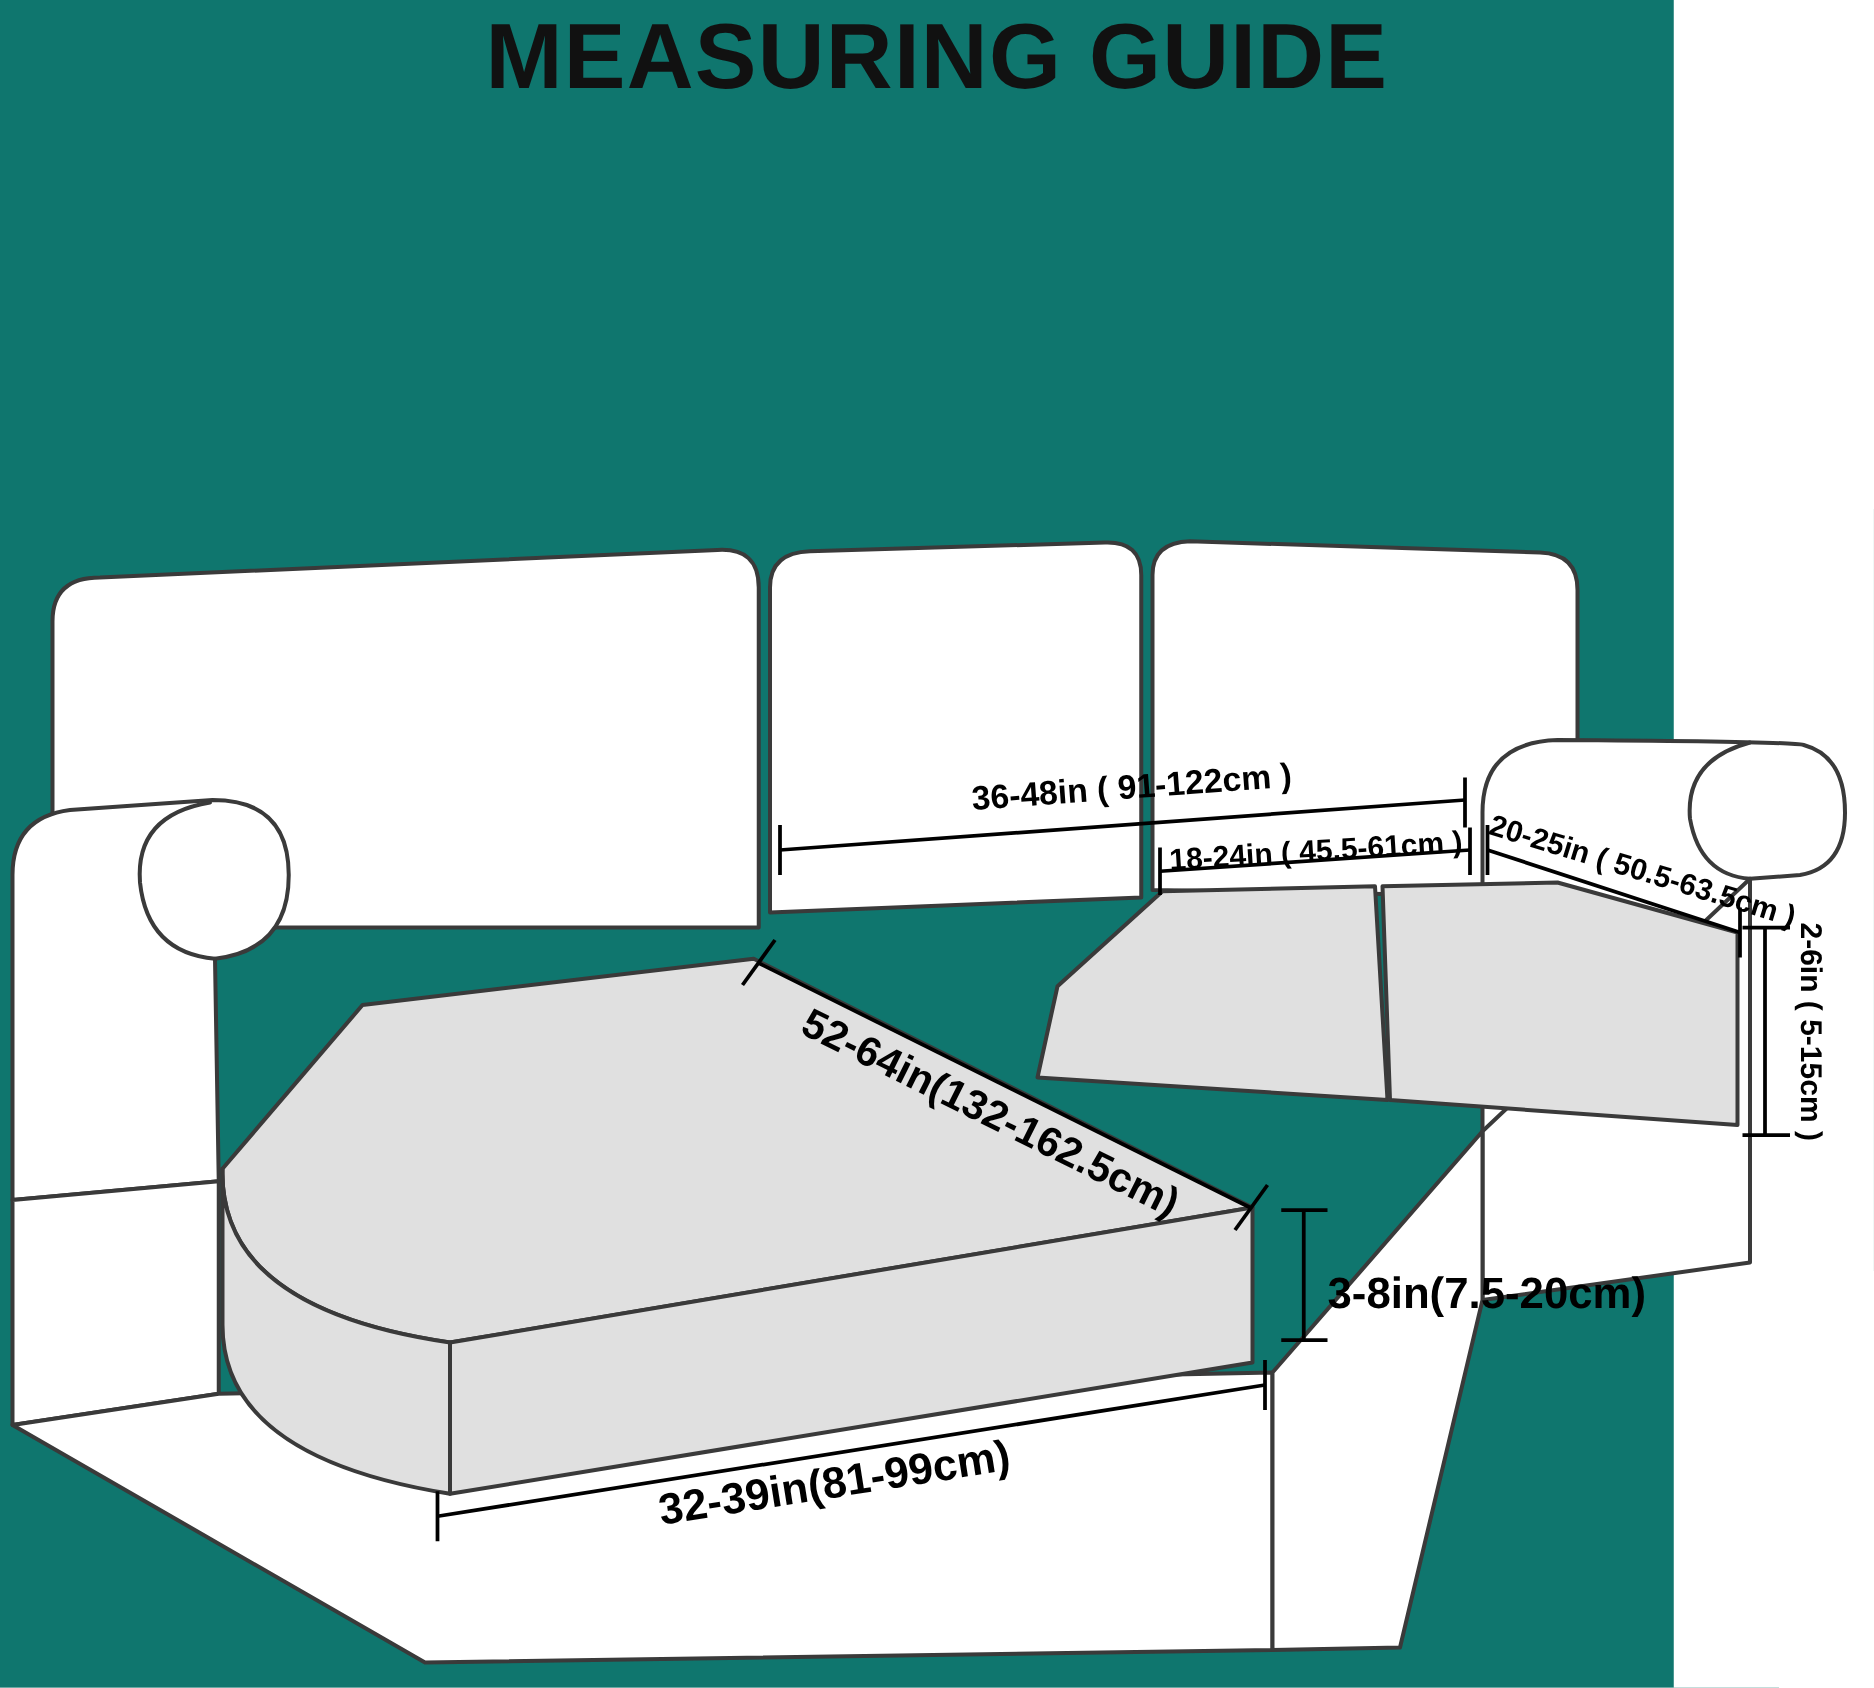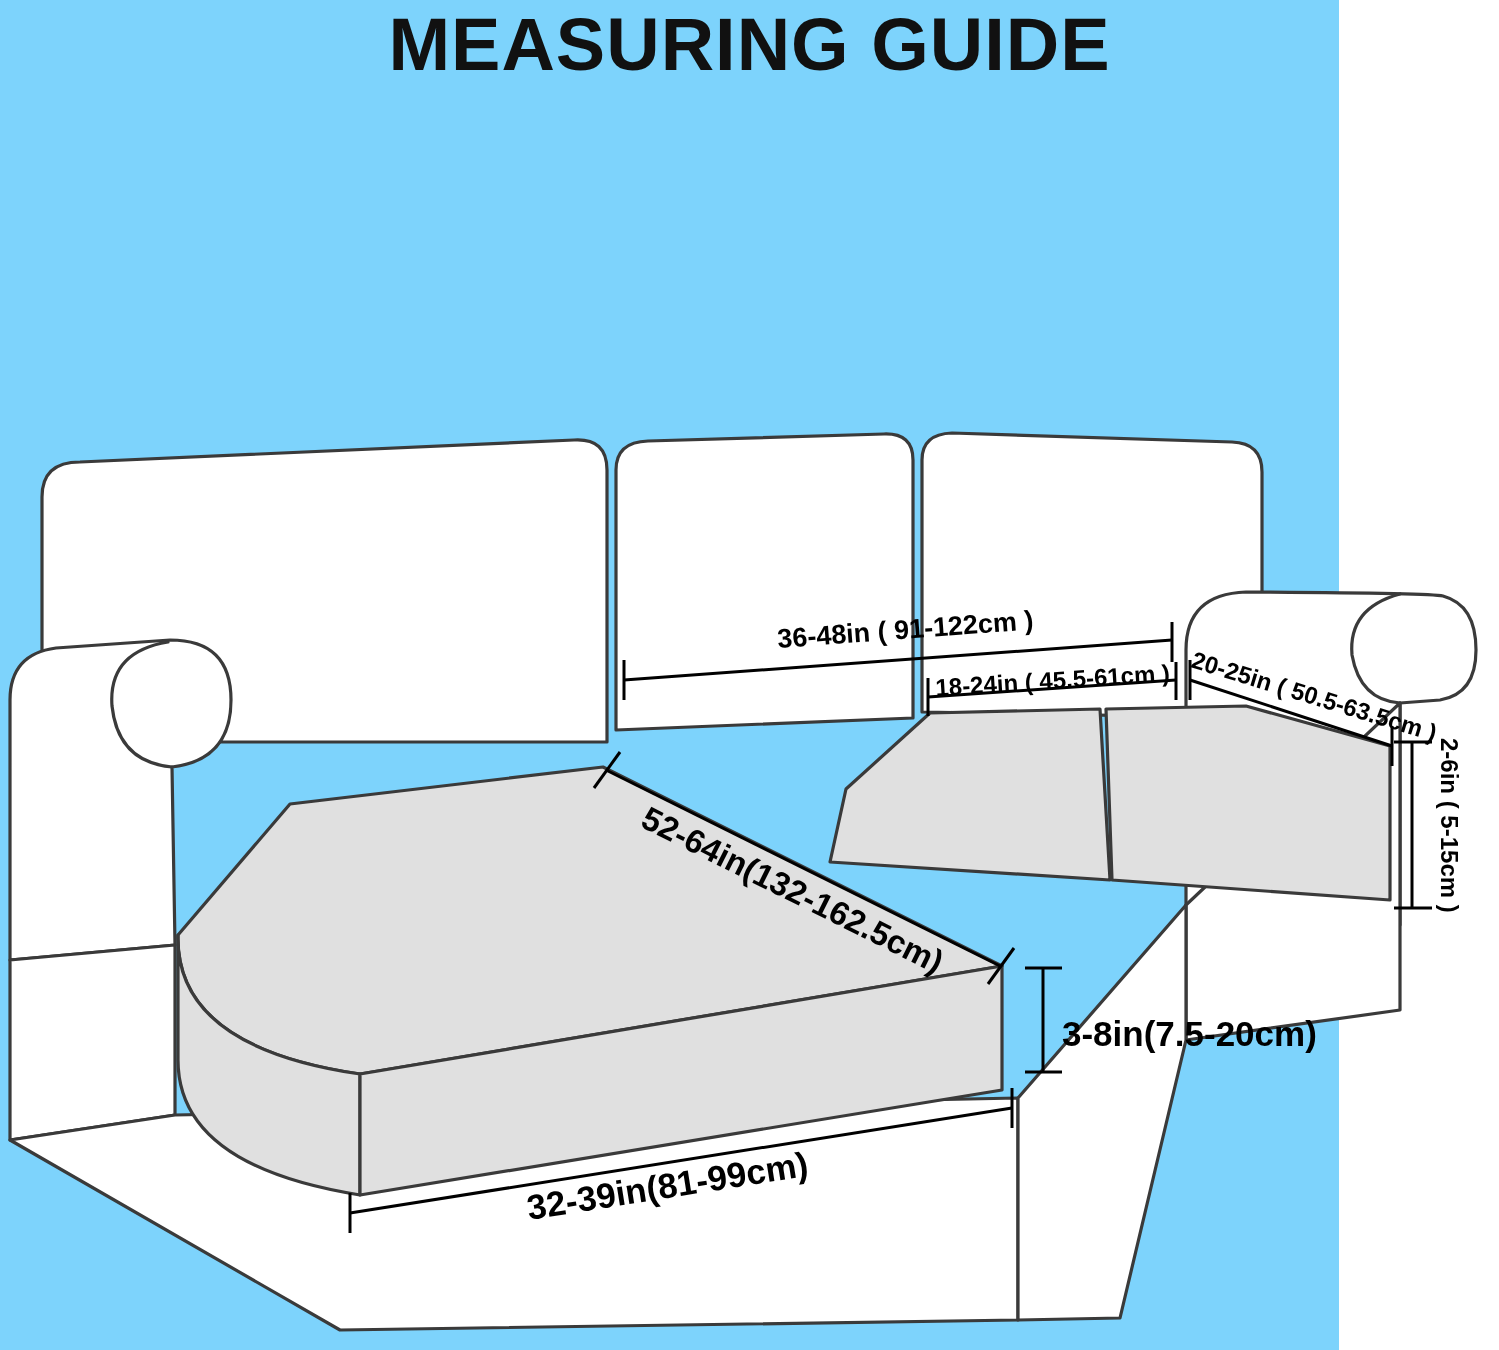--- a/index.html
+++ b/index.html
@@ -12,21 +12,21 @@
     height: 1350px;
     font-family: "Liberation Sans", sans-serif;
     color: #000000;
     overflow: hidden;
     position: relative;
   }
   #page {
     position: relative;
     width: 1339px;
     height: 1350px;
-    background: #7dd3fc;
+    background: #0f766e;
   }
   .title {
     position: absolute;
     top: 8px;
     left: 0;
     width: 1499px;
     text-align: center;
     font-size: 74px;
     font-weight: bold;
     letter-spacing: 1px;

